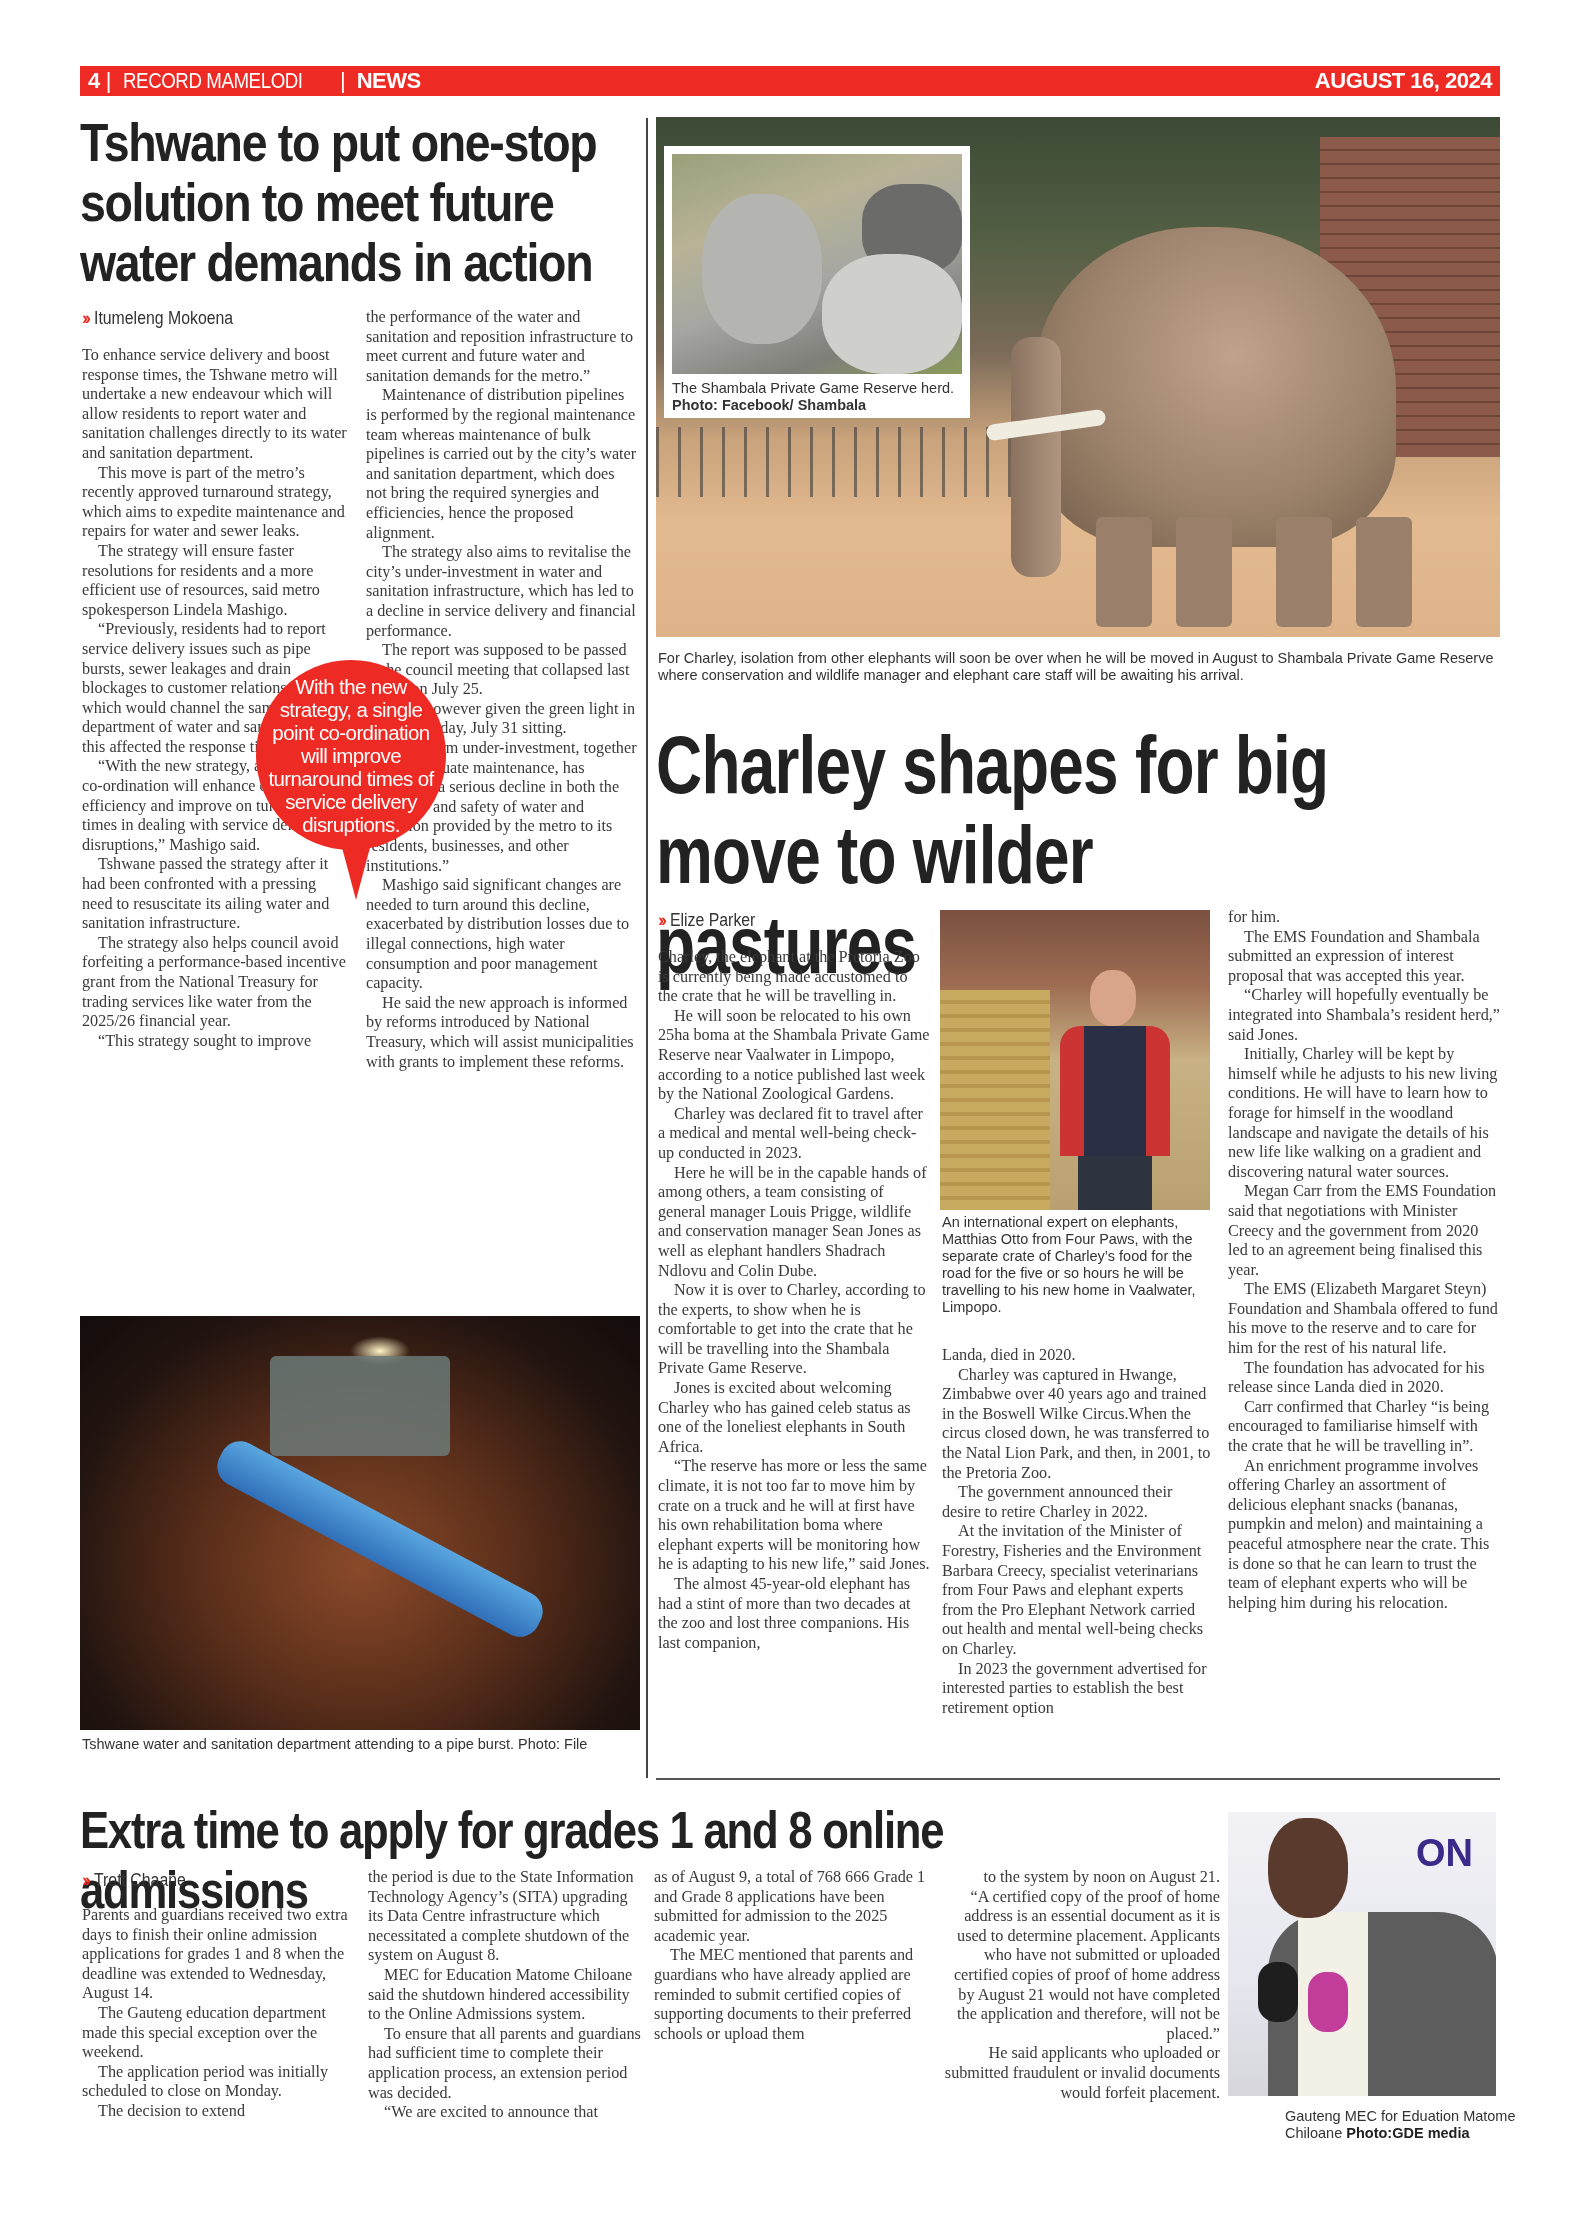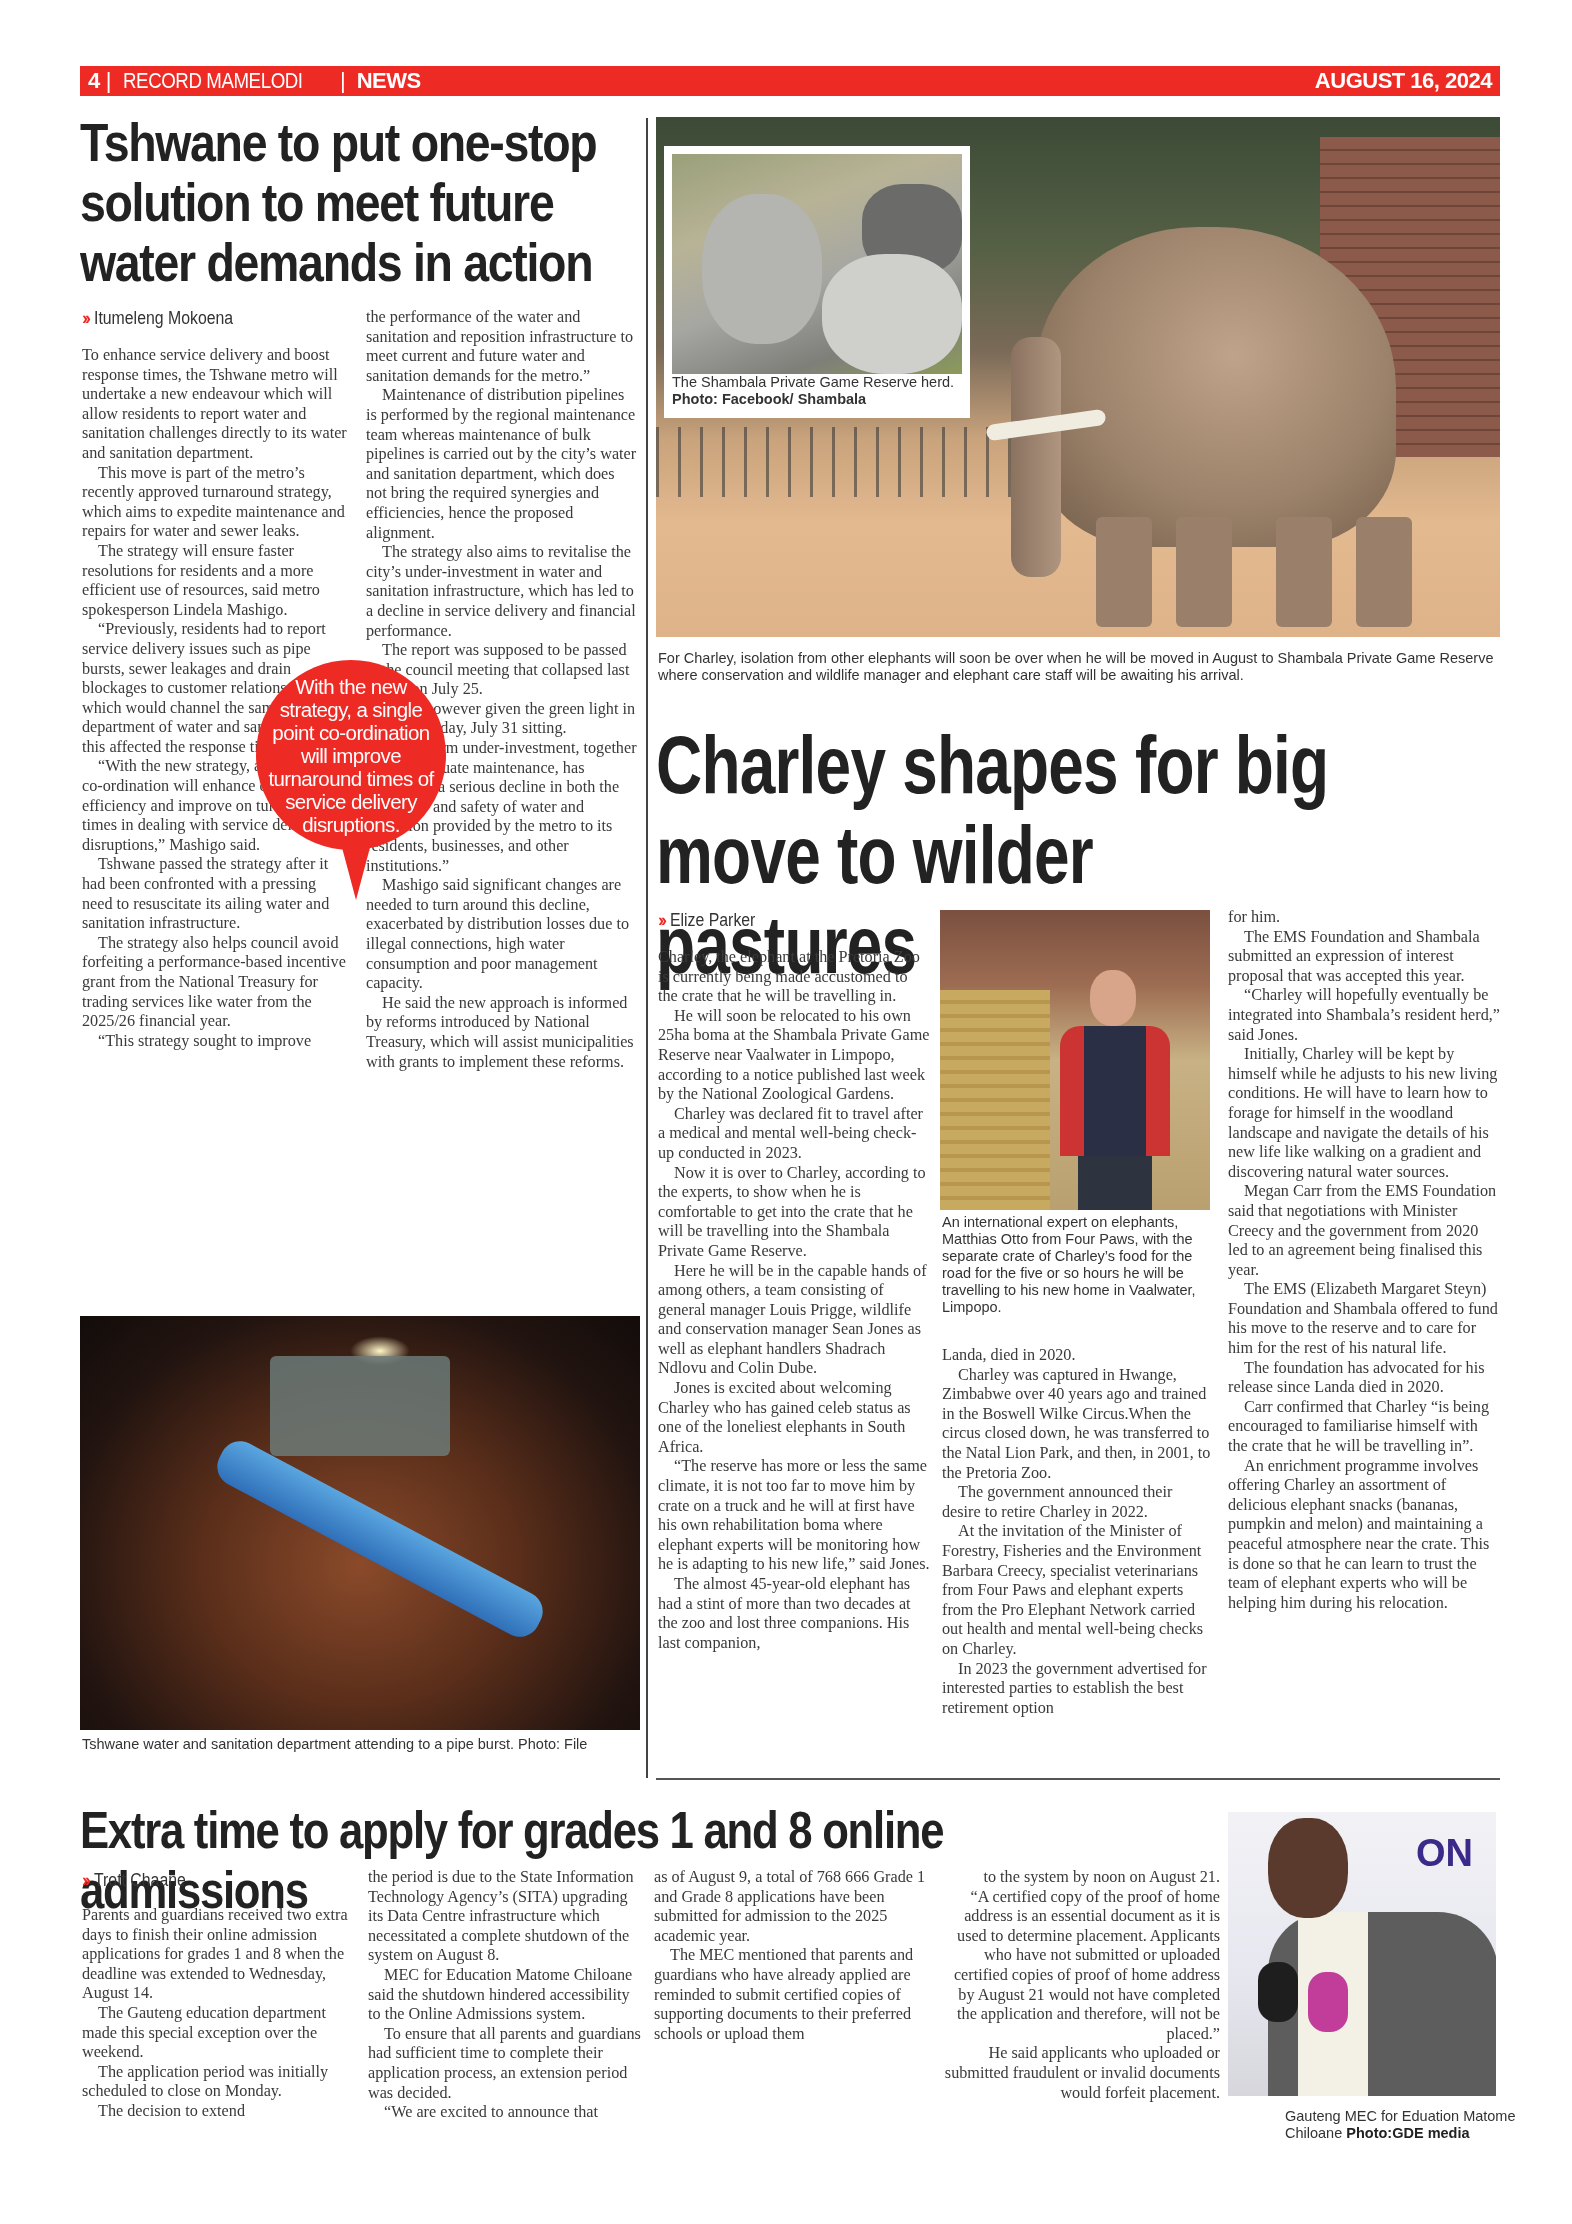--- a/index.html
+++ b/index.html
@@ -47,21 +47,21 @@
   .ph-elephant .trunk { position: absolute; left: 355px; top: 220px; width: 50px; height: 240px; background: linear-gradient(90deg, #8a7260, #b09680); border-radius: 20px; }
   .ph-elephant .leg { position: absolute; background: #9a806a; border-radius: 6px; }
   .ph-elephant .tusk { position: absolute; left: 330px; top: 300px; width: 120px; height: 16px; background: #f1ece0; border-radius: 10px; transform: rotate(-8deg); }
   .ph-elephant .fence { position: absolute; left: 0; top: 310px; width: 380px; height: 70px; background: repeating-linear-gradient(90deg, #3a3a3a 0 3px, transparent 3px 22px); opacity: 0.6; }
 
   .inset { position: absolute; left: 664px; top: 146px; width: 306px; height: 272px; background: #fff; padding: 8px; }
   .inset .img { width: 290px; height: 220px; background: linear-gradient(160deg, #9aa07a 0%, #b8b396 30%, #a6a7a2 55%, #7e7f79 80%, #8c9b5a 100%); position: relative; overflow: hidden; }
   .inset .img .e1 { position: absolute; left: 30px; top: 40px; width: 120px; height: 150px; background: #b4b4b0; border-radius: 45%; }
   .inset .img .e2 { position: absolute; left: 150px; top: 100px; width: 140px; height: 120px; background: #cfcfcb; border-radius: 45%; }
   .inset .img .e3 { position: absolute; left: 190px; top: 30px; width: 100px; height: 90px; background: #6b6b69; border-radius: 40%; }
-  .inset .cap { font-family: "Liberation Sans", sans-serif; font-size: 14.5px; line-height: 17px; color: #333; padding-top: 0; }
+  .inset .cap { font-family: "Liberation Sans", sans-serif; font-size: 14.5px; line-height: 17px; color: #333; padding-top: 6px; }
 
   
   .ph-pipe { left: 80px; top: 1316px; width: 560px; height: 414px; background: radial-gradient(ellipse at 50% 60%, #8a4a2a 0%, #5a2e1a 40%, #221410 75%, #120c0a 100%); }
   .ph-pipe .pipe { position: absolute; left: 120px; top: 200px; width: 360px; height: 46px; background: linear-gradient(180deg, #5aa6e0, #2f6fb8); border-radius: 20px; transform: rotate(28deg); }
   .ph-pipe .truck { position: absolute; left: 190px; top: 40px; width: 180px; height: 100px; background: #6c7a78; border-radius: 6px; opacity: 0.85; }
   .ph-pipe .light { position: absolute; left: 270px; top: 20px; width: 60px; height: 30px; background: radial-gradient(#fff6c8, transparent 70%); }
 
   
   .ph-otto { left: 940px; top: 910px; width: 270px; height: 300px; background: linear-gradient(180deg, #7b5040 0%, #9d6c52 25%, #c8b184 50%, #b9a070 100%); }
   .ph-otto .hay { position: absolute; left: 0; top: 80px; width: 110px; height: 220px; background: repeating-linear-gradient(0deg, #c7a95f 0 10px, #b89650 10px 14px); }
@@ -160,22 +160,22 @@
 
 <div class="byline" style="left:658px; top:910px;">
   <span class="chev">››</span>
   <span class="name">Elize Parker</span>
 </div>
 
 <div class="col" id="ch-col1" style="left:658px; top:948px; width:272px;">
     <p class="first">Charley, the elephant at the Pretoria Zoo is currently being made accustomed to the crate that he will be travelling in.</p>
     <p>He will soon be relocated to his own 25ha boma at the Shambala Private Game Reserve near Vaalwater in Limpopo, according to a notice published last week by the National Zoological Gardens.</p>
     <p>Charley was declared fit to travel after a medical and mental well-being check-up conducted in 2023.</p>
+    <p>Here he will be in the capable hands of among others, a team consisting of general manager Louis Prigge, wildlife and conservation manager Sean Jones as well as elephant handlers Shadrach Ndlovu and Colin Dube.</p>
     <p>Now it is over to Charley, according to the experts, to show when he is comfortable to get into the crate that he will be travelling into the Shambala Private Game Reserve.</p>
-    <p>Here he will be in the capable hands of among others, a team consisting of general manager Louis Prigge, wildlife and conservation manager Sean Jones as well as elephant handlers Shadrach Ndlovu and Colin Dube.</p>
     <p>Jones is excited about welcoming Charley who has gained celeb status as one of the loneliest elephants in South Africa.</p>
     <p>“The reserve has more or less the same climate, it is not too far to move him by crate on a truck and he will at first have his own rehabilitation boma where elephant experts will be monitoring how he is adapting to his new life,” said Jones.</p>
     <p>The almost 45-year-old elephant has had a stint of more than two decades at the zoo and lost three companions. His last companion,</p>
   </div>
 
 <div class="photo ph-otto">
   <div class="hay"></div>
   <div class="person">
     <div class="head"></div>
     <div class="vest"></div>

